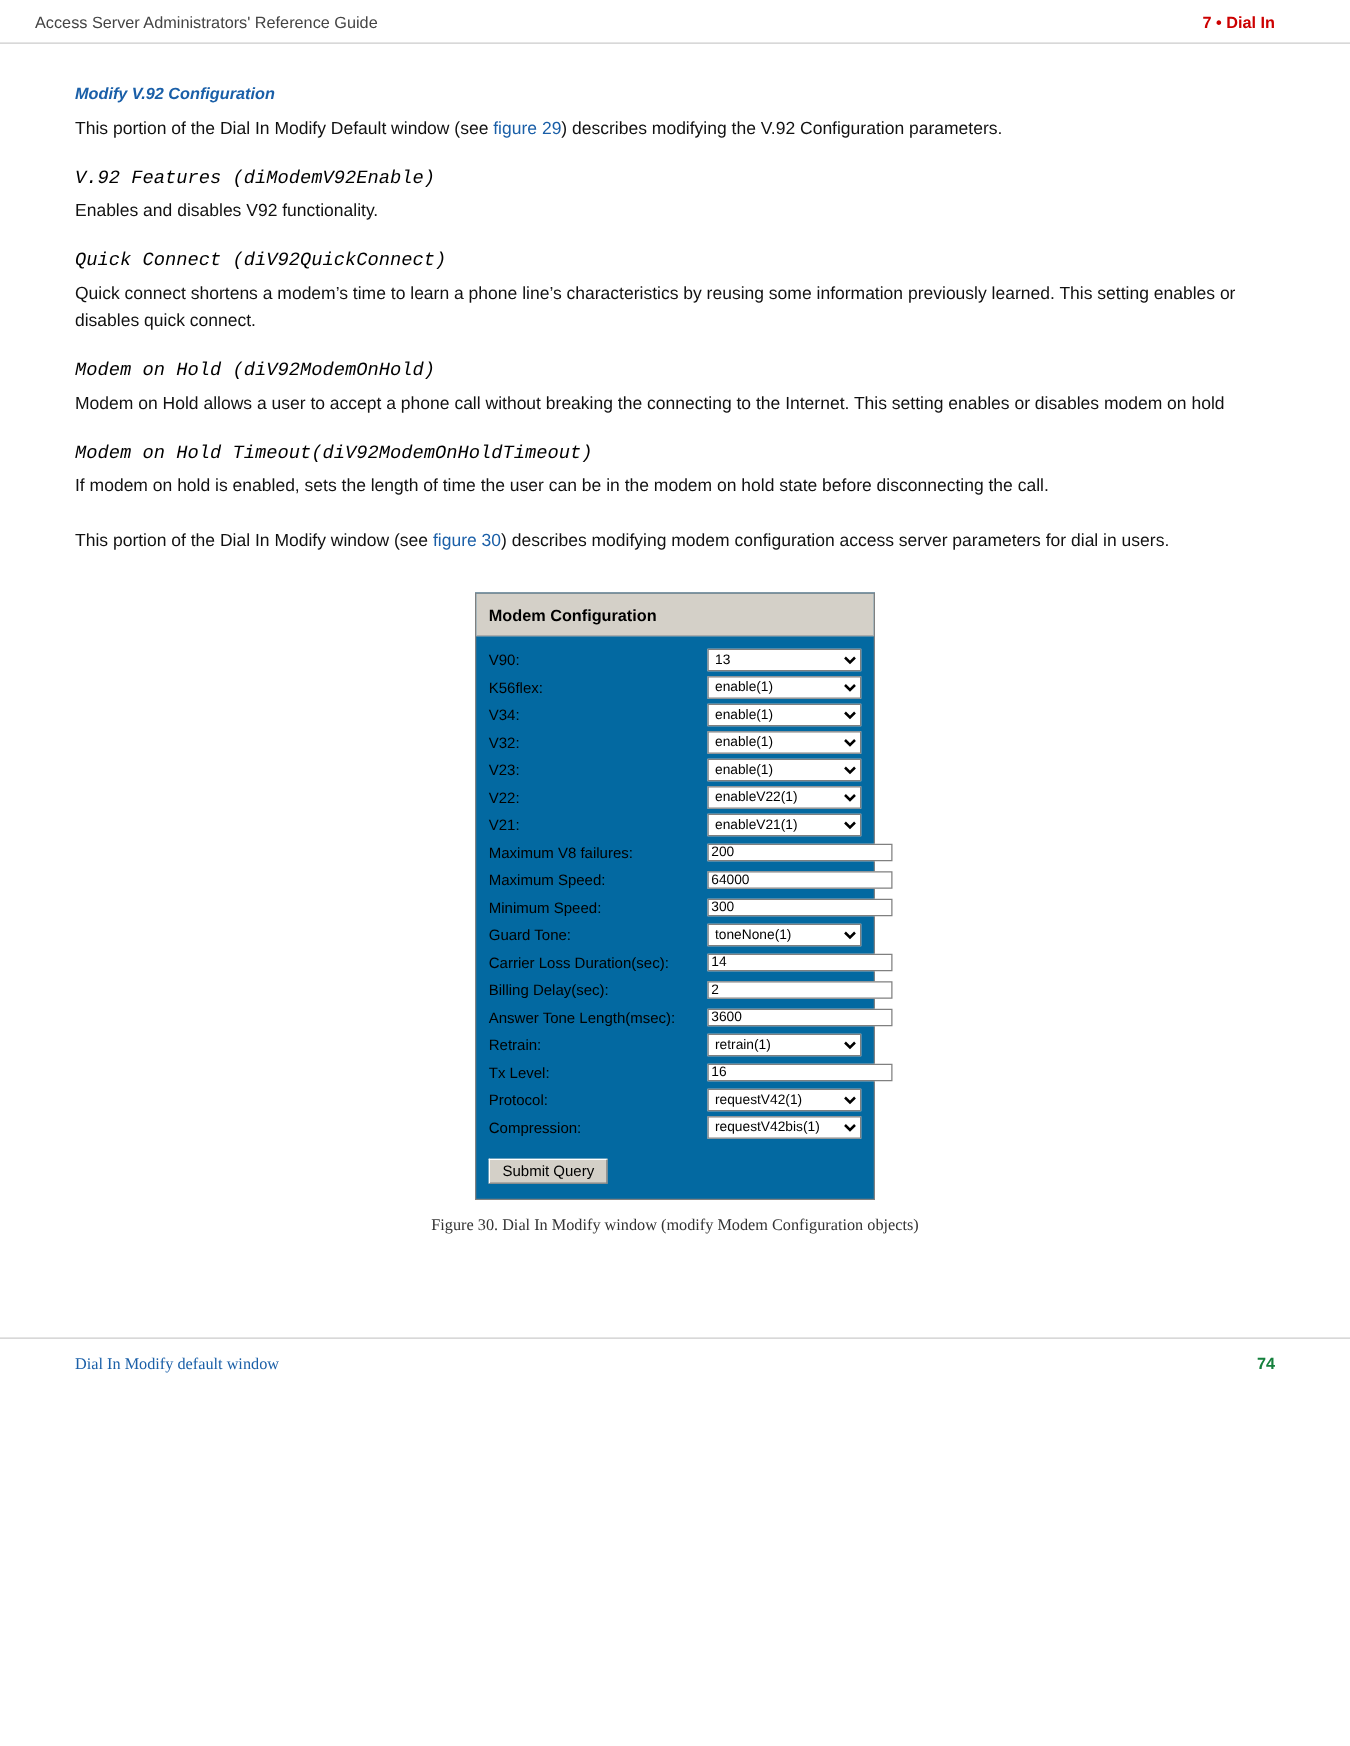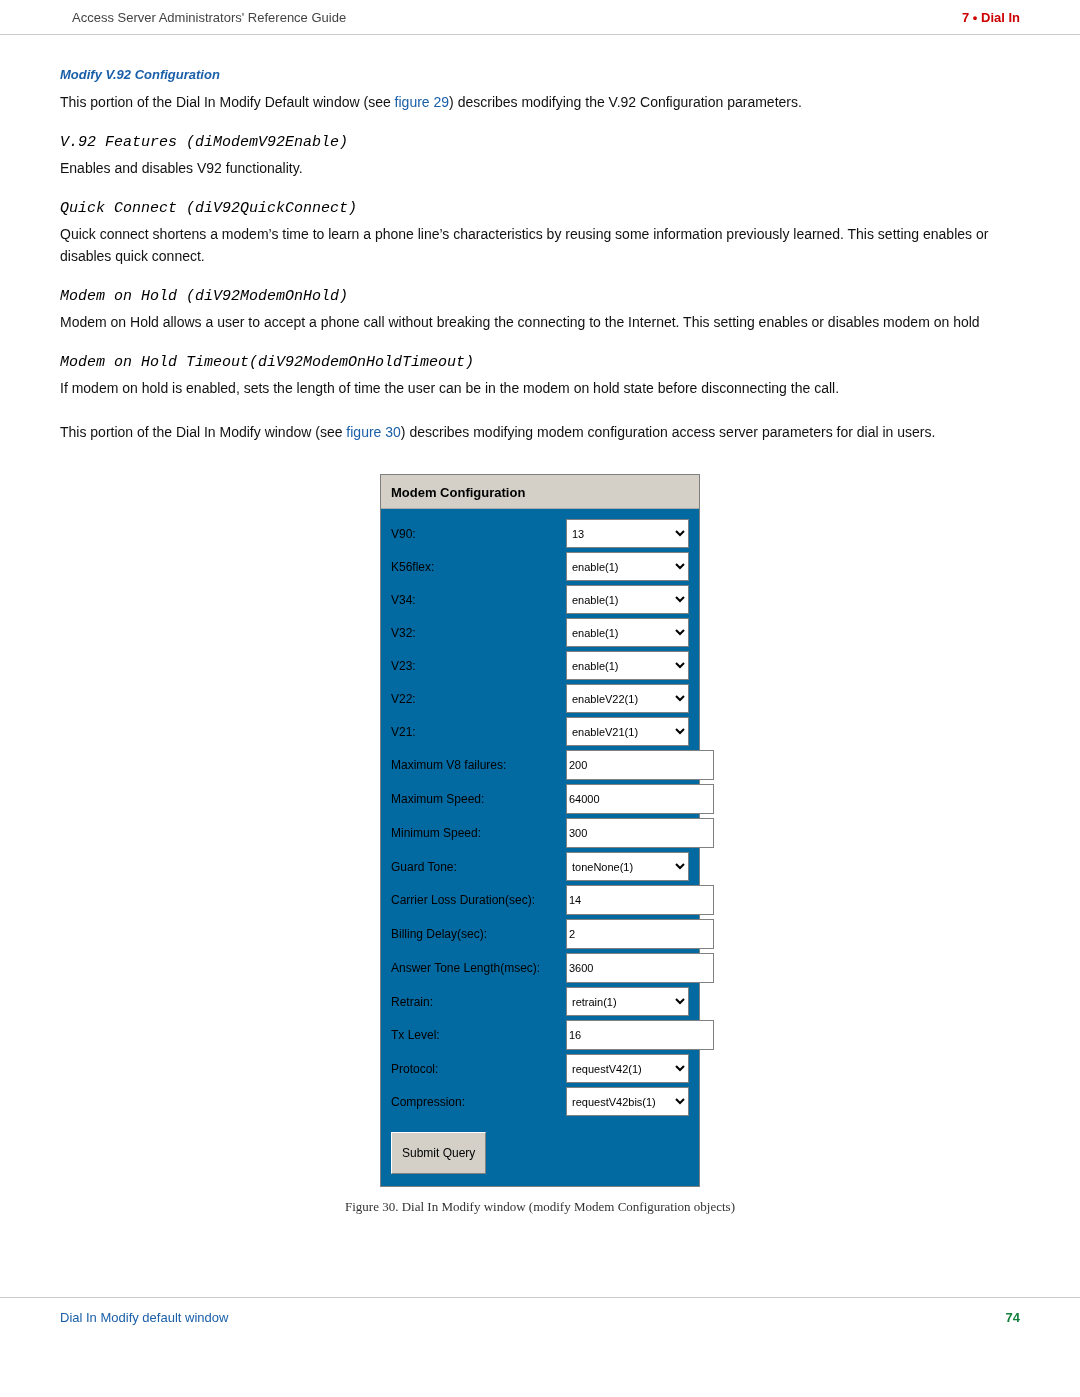--- a/index.html
+++ b/index.html
@@ -18,21 +18,21 @@
       min-height: 1397px;
       padding: 0;
       position: relative;
     }
 
     
     .header-bar {
       display: flex;
       justify-content: space-between;
       align-items: center;
-      padding: 8px 60px 6px 72px;
+      padding: 8px 60px 6px 28px;
       border-bottom: 1px solid #cccccc;
       margin-bottom: 0;
     }
     .header-left {
       font-size: 13px;
       color: #444444;
       font-family: Arial, sans-serif;
     }
     .header-right {
       font-size: 13px;
@@ -120,42 +120,42 @@
       font-size: 12px;
       color: #000000;
       text-align: left;
       padding-right: 4px;
       flex-shrink: 0;
       font-family: Arial, sans-serif;
     }
 
     .form-input {
       flex: 1;
-      height: 30px;
+      height: 14px;
       font-size: 11px;
       background: #ffffff;
       border: 1px solid #808080;
       padding: 0 2px;
       font-family: Arial, sans-serif;
     }
 
     .form-select {
       flex: 1;
-      height: 29px;
+      height: 18px;
       font-size: 11px;
       background: #ffffff;
       border: 1px solid #808080;
       padding: 0 1px;
       font-family: Arial, sans-serif;
       appearance: auto;
     }
 
     .submit-btn {
       margin-top: 8px;
-      padding: 13px 10px;
+      padding: 2px 10px;
       background: #d4d0c8;
       border: 1px solid #808080;
       border-top-color: #ffffff;
       border-left-color: #ffffff;
       font-size: 12px;
       font-family: Arial, sans-serif;
       cursor: pointer;
     }
 
     .figure-caption {
@@ -171,21 +171,21 @@
       display: flex;
       justify-content: space-between;
       align-items: center;
       padding: 10px 60px 10px 60px;
       border-top: 1px solid #cccccc;
       margin-top: 20px;
     }
     .footer-left {
       font-size: 13px;
       color: #1a5fa8;
-      font-family: Liberation Sans, sans-serif;
+      font-family: Liberation Serif, serif;
     }
     .footer-right {
       font-size: 13px;
       font-weight: bold;
       font-family: Arial, sans-serif;
       color: #15803d;
     }
   </style>
 </head>
 <body>

